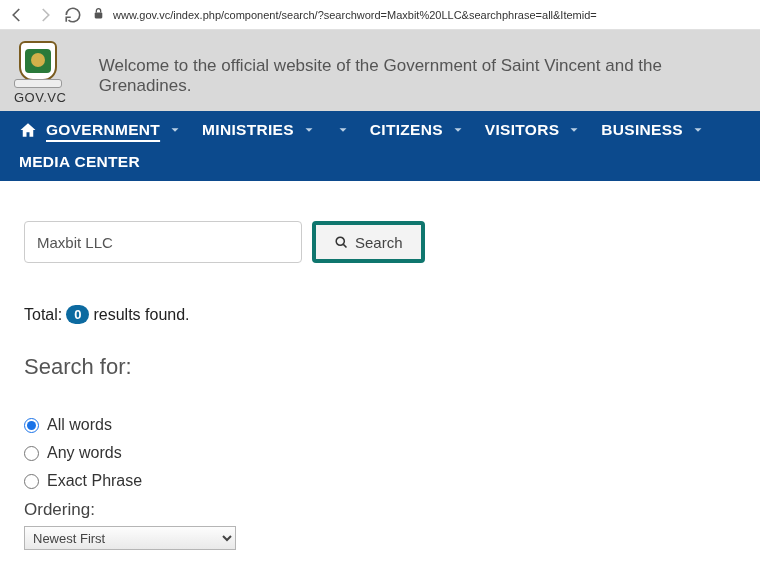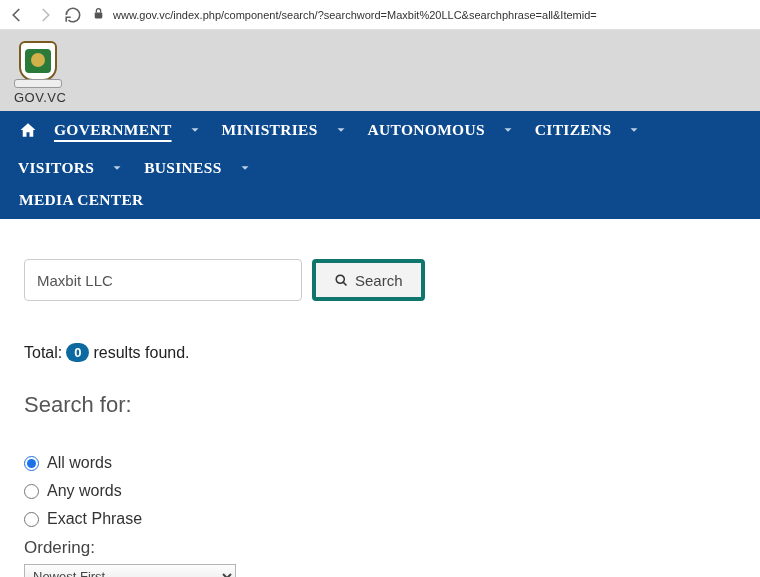--- a/index.html
+++ b/index.html
@@ -20,21 +20,21 @@
   .crest .shield { width:38px; height:40px; background:#fff; border:2px solid #7a5c20; border-radius: 6px 6px 14px 14px; position:absolute; left:5px; top:3px; }
   .crest .inner { position:absolute; left:11px; top:11px; width:26px; height:24px; background:#2a7a3a; border-radius:4px; }
   .crest .blob { position:absolute; left:17px; top:15px; width:14px; height:14px; background:#d2b04a; border-radius:50%; }
   .crest .band { position:absolute; bottom:0; left:0; width:48px; height:9px; background:#eee; border:1px solid #999; border-radius:3px; }
   .logo-text { font-size:13px; color:#333; letter-spacing:0.5px; margin-top:2px; }
   .welcome { color:#555; font-size:17px; padding-top:18px; }
   
   
   .nav { background:#0c4a8d; color:#fff; font-weight:bold; font-size:15.5px; }
   .nav-row { display:flex; flex-wrap:wrap; align-items:center; padding: 0 8px; }
-  .nav-item { display:flex; align-items:center; gap:16px; padding:10px 10px; cursor:pointer; white-space:nowrap; letter-spacing:0.3px;font-family:Liberation Serif, serif; }
+  .nav-item { display:flex; align-items:center; gap:8px; padding:10px 10px; cursor:pointer; white-space:nowrap; letter-spacing:0.3px; }
   .nav-item.active .lbl { text-decoration: underline; text-underline-offset: 5px; text-decoration-thickness:2px; }
   .home-ico { display:inline-flex; }
   .chev { display:inline-flex; opacity:0.9; }
   .nav-row2 { padding:0 8px 10px 19px; }
   .nav-item.media { padding:4px 0 0 0; }
   
   
   .content { padding: 40px 24px 10px 24px; }
   .search-row { display:flex; gap:10px; align-items:center; }
   .search-input { width:278px; height:42px; border:1px solid #ccc; border-radius:4px; padding:0 12px; font-size:15px; color:#555; }
@@ -87,20 +87,21 @@
 <div class="header-band">
   <div class="logo-col">
     <div class="crest">
       <div class="shield"></div>
         <div class="inner"></div>
         <div class="blob"></div>
         <div class="band"></div>
     </div>
     <div class="logo-text">GOV.VC</div>
   </div>
+  <div class="welcome">Welcome to the official website of the Government of Saint Vincent and the Grenadines.</div>
 </div>
 
 <div class="nav">
   <div class="nav-row">
     <span class="nav-item active">
       <span class="home-ico">
         <svg width="20" height="18" viewBox="0 0 24 24" fill="#fff">
             <path d="M12 3l10 9h-3v9h-5v-6h-4v6H5v-9H2z"></path>
           </svg>
       </span>
@@ -113,21 +114,20 @@
     </span>
     <span class="nav-item">
       <span class="lbl">MINISTRIES</span>
       <span class="chev">
           <svg width="14" height="14" viewBox="0 0 24 24" fill="#cfe0f0">
             <path d="M6 9l6 6 6-6z"></path>
           </svg>
         </span>
     </span>
     <span class="nav-item">
-      <span class="lbl">AUTONOMOUS</span>
       <span class="chev">
           <svg width="14" height="14" viewBox="0 0 24 24" fill="#cfe0f0">
             <path d="M6 9l6 6 6-6z"></path>
           </svg>
         </span>
     </span>
     <span class="nav-item">
       <span class="lbl">CITIZENS</span>
       <span class="chev">
           <svg width="14" height="14" viewBox="0 0 24 24" fill="#cfe0f0">

